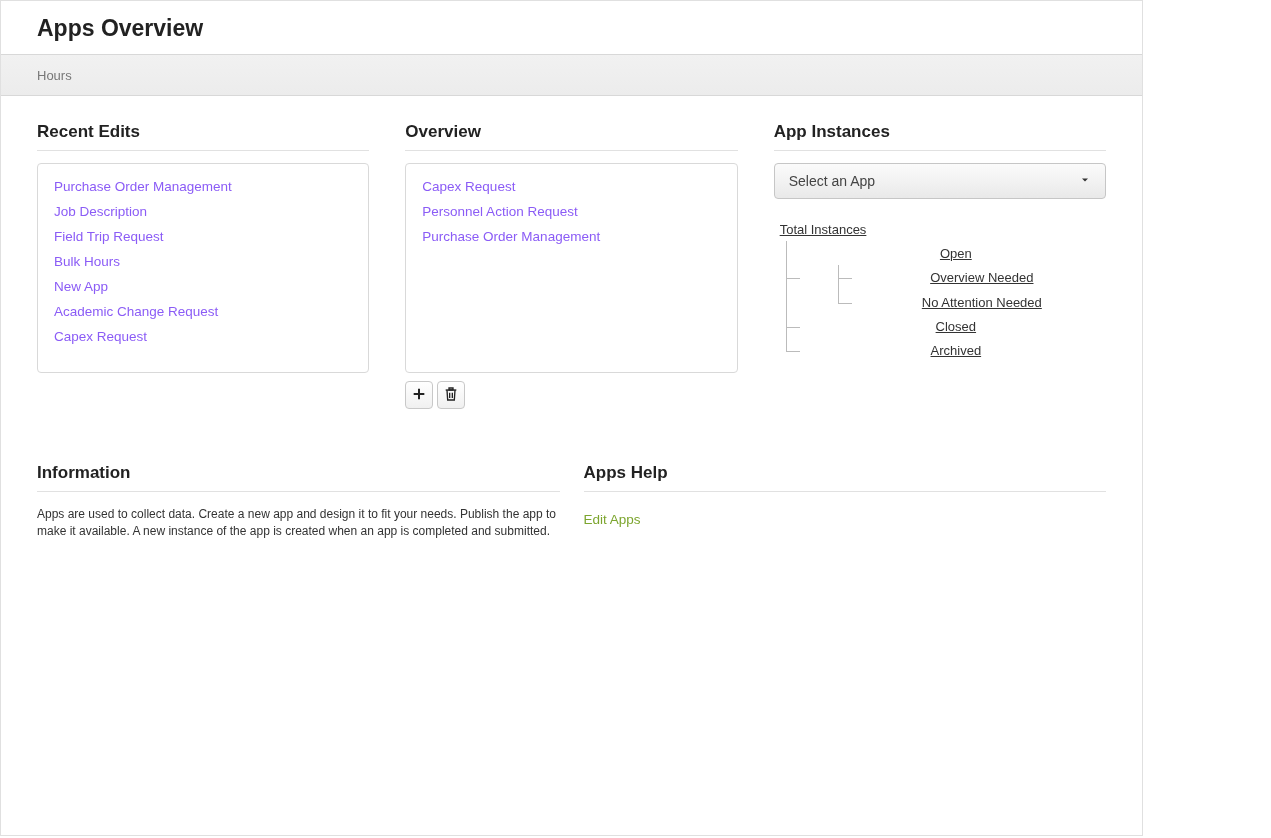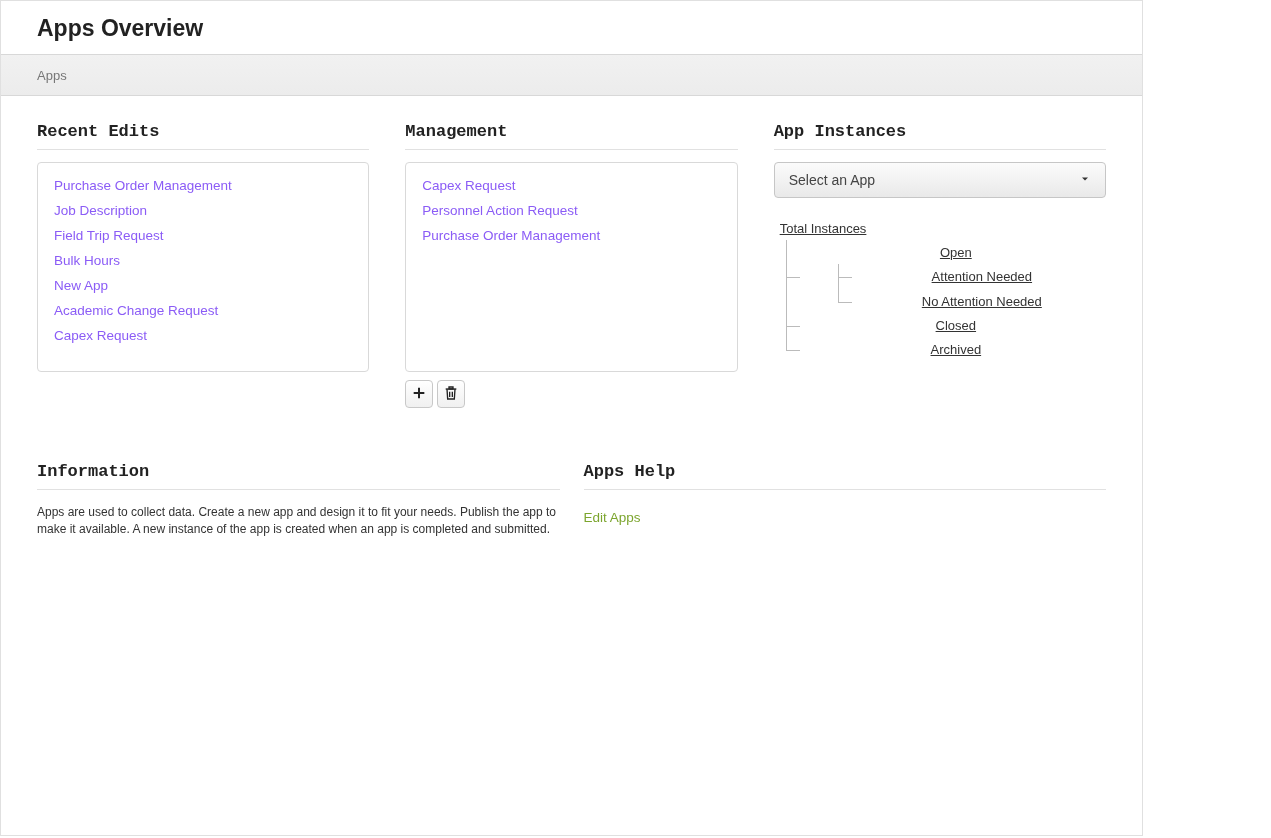--- a/index.html
+++ b/index.html
@@ -46,21 +46,20 @@
     grid-template-columns: 1fr 1fr 1fr;
     gap: 36px;
   }
   .section-title {
     font-size: 17px;
     font-weight: bold;
     color: #222;
     margin: 0 0 6px 0;
     padding-bottom: 8px;
     border-bottom: 1px solid #e1e1e1;
-    font-family: Liberation Mono, monospace;
   }
   .listbox {
     margin-top: 12px;
     border: 1px solid #d9d9d9;
     border-radius: 4px;
     height: 210px;
     overflow-y: scroll;
     background: #fff;
   }
   .listbox-inner {
@@ -206,21 +205,21 @@
 </head>
 <body>
 
 <div class="page">
 
   <div class="header">
     <h1 class="page-title">Apps Overview</h1>
   </div>
 
   <div class="breadcrumb-bar">
-    <a class="breadcrumb-link">Apps</a>
+    <a class="breadcrumb-link">Hours</a>
   </div>
 
   <div class="content">
 
     <div class="cols3">
 
       <div>
         <h2 class="section-title">Recent Edits</h2>
         <div class="listbox">
           <div class="listbox-inner">
@@ -229,21 +228,21 @@
             <div class="list-item">Field Trip Request</div>
             <div class="list-item">Bulk Hours</div>
             <div class="list-item">New App</div>
             <div class="list-item">Academic Change Request</div>
             <div class="list-item">Capex Request</div>
           </div>
         </div>
       </div>
 
       <div>
-        <h2 class="section-title">Management</h2>
+        <h2 class="section-title">Overview</h2>
         <div class="favbox">
           <div class="favbox-inner">
             <div class="list-item">Capex Request</div>
             <div class="list-item">Personnel Action Request</div>
             <div class="list-item">Purchase Order Management</div>
           </div>
         </div>
         <div class="icon-btn-row">
           <button class="icon-btn">
             <span>
@@ -277,21 +276,21 @@
               </svg>
           </span>
         </div>
 
         <div class="tree">
           <div class="tree-root">Total Instances</div>
 
           <div class="tree-child has-siblings">
             <span>Open</span>
             <div class="tree-grandchildren">
-              <div class="tree-grandchild has-siblings">Attention Needed</div>
+              <div class="tree-grandchild has-siblings">Overview Needed</div>
               <div class="tree-grandchild last">No Attention Needed</div>
             </div>
           </div>
 
           <div class="tree-child has-siblings">Closed</div>
           <div class="tree-child last">Archived</div>
         </div>
       </div>
 
     </div>

